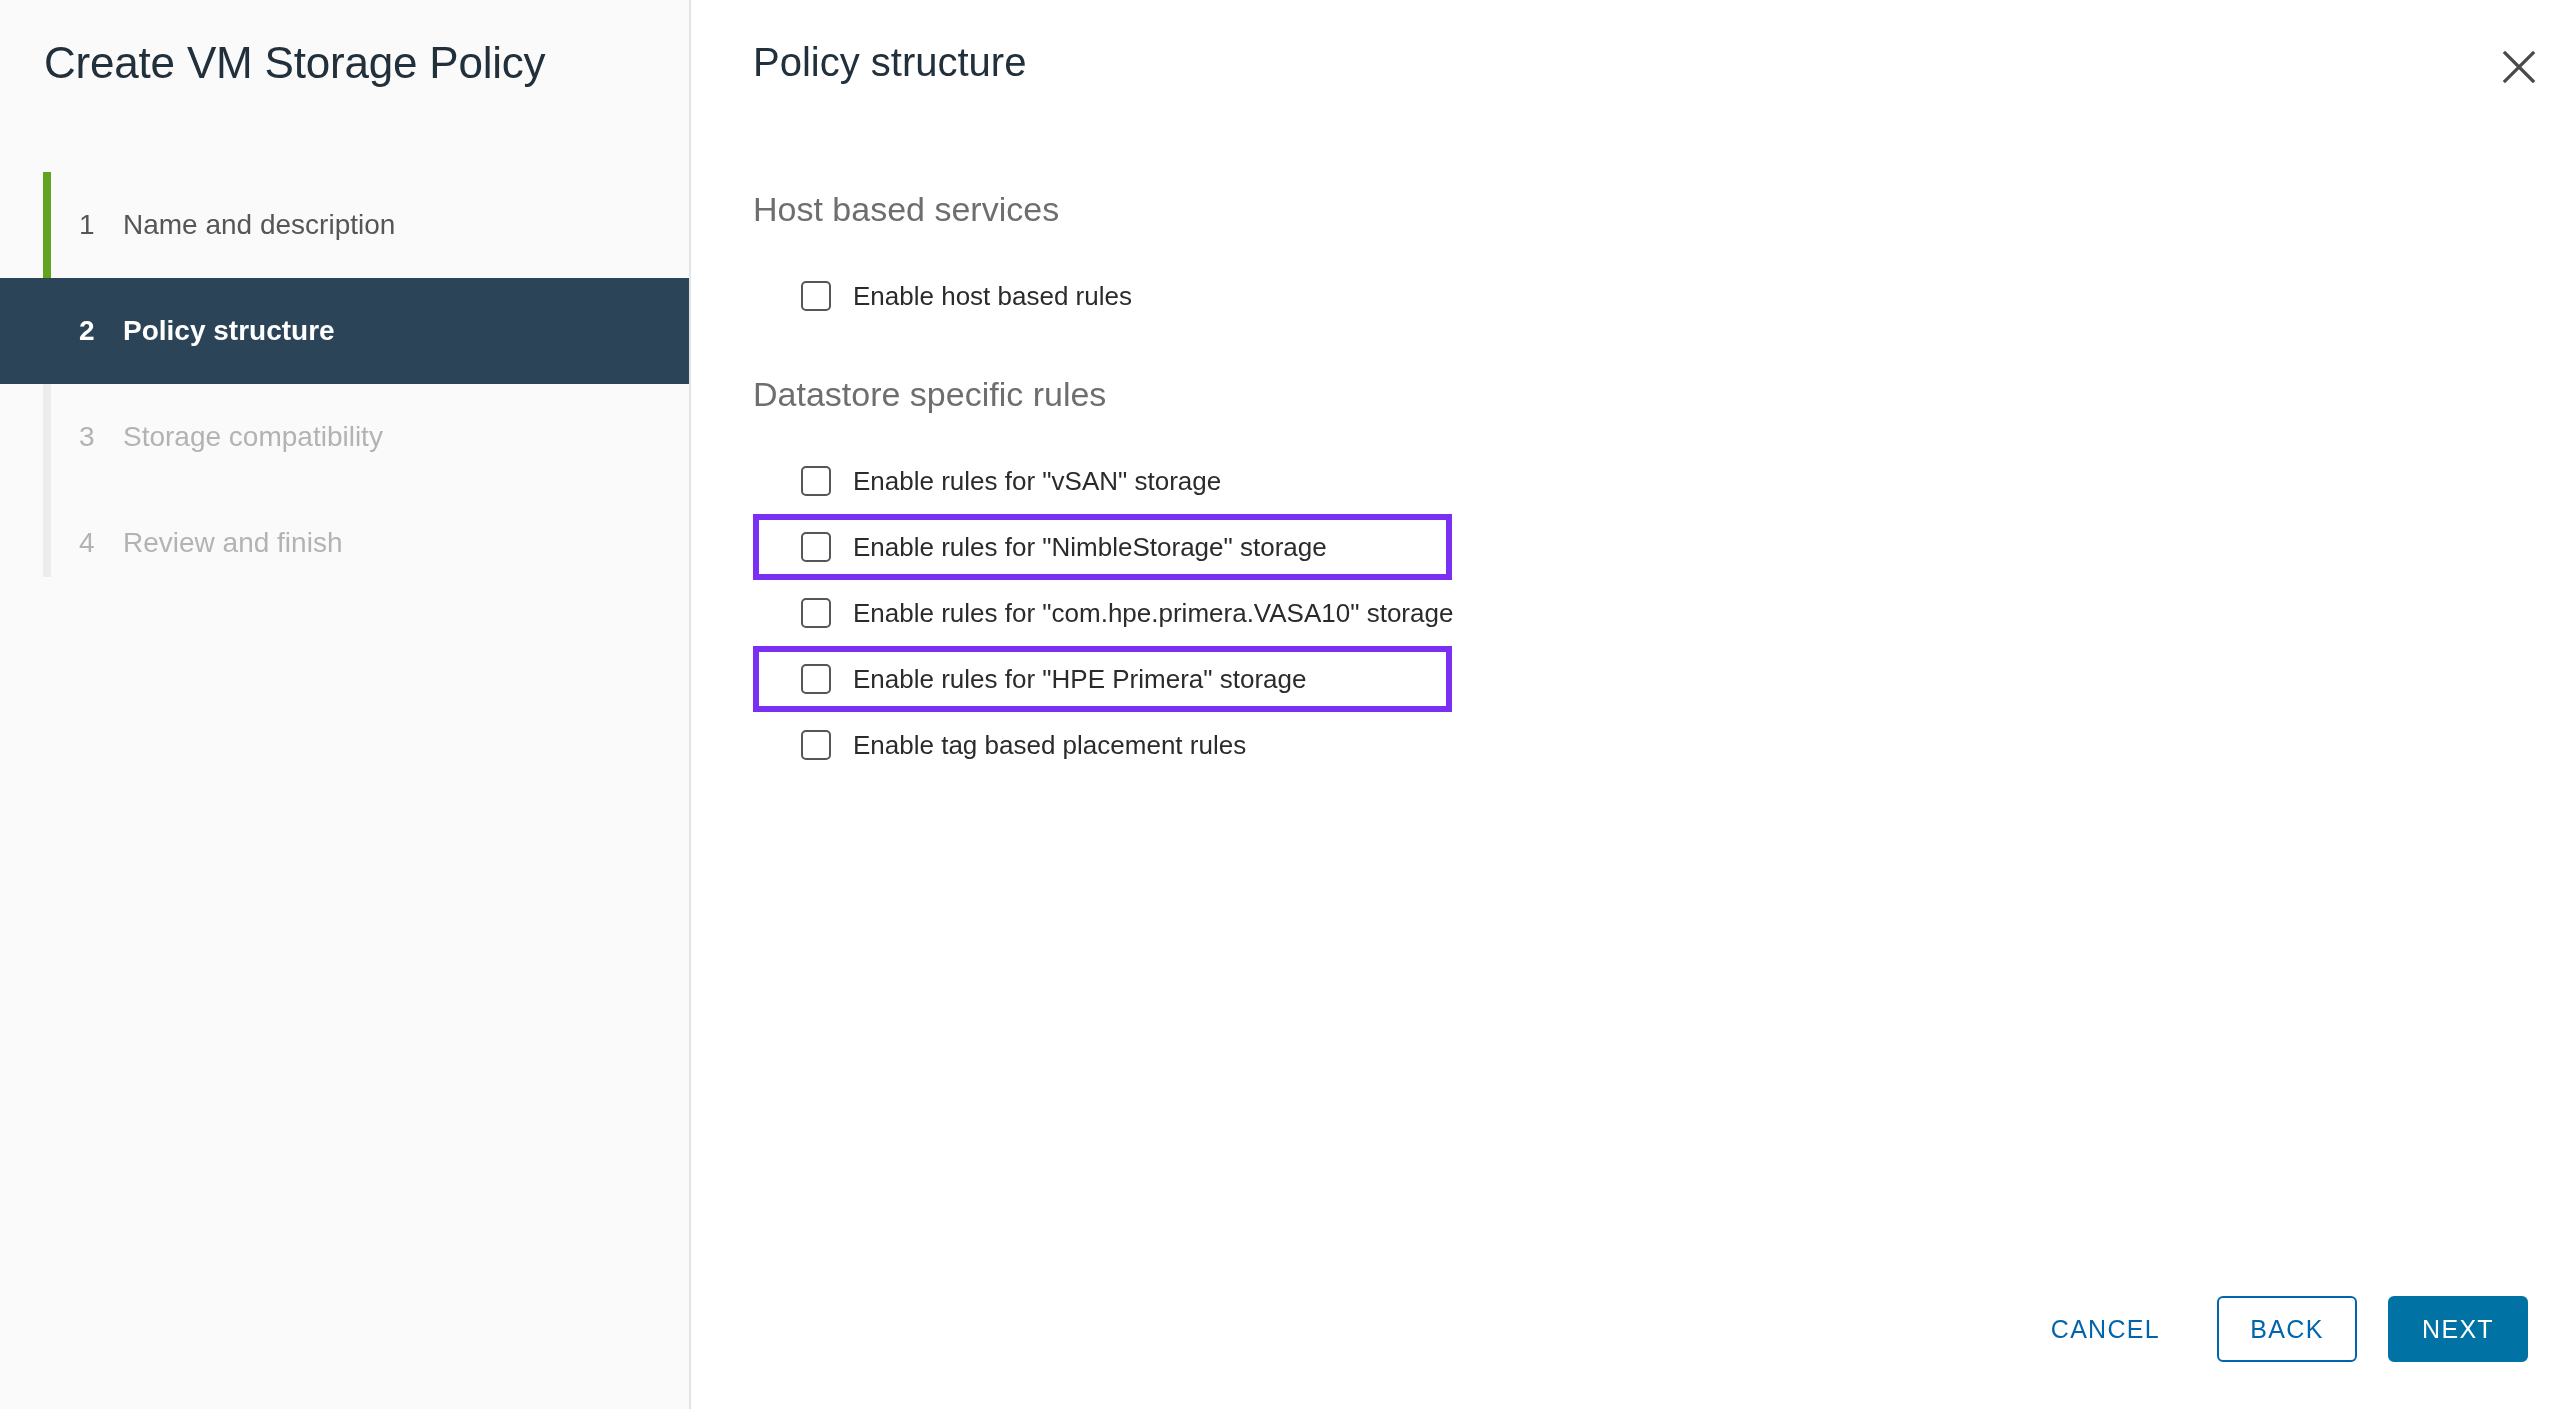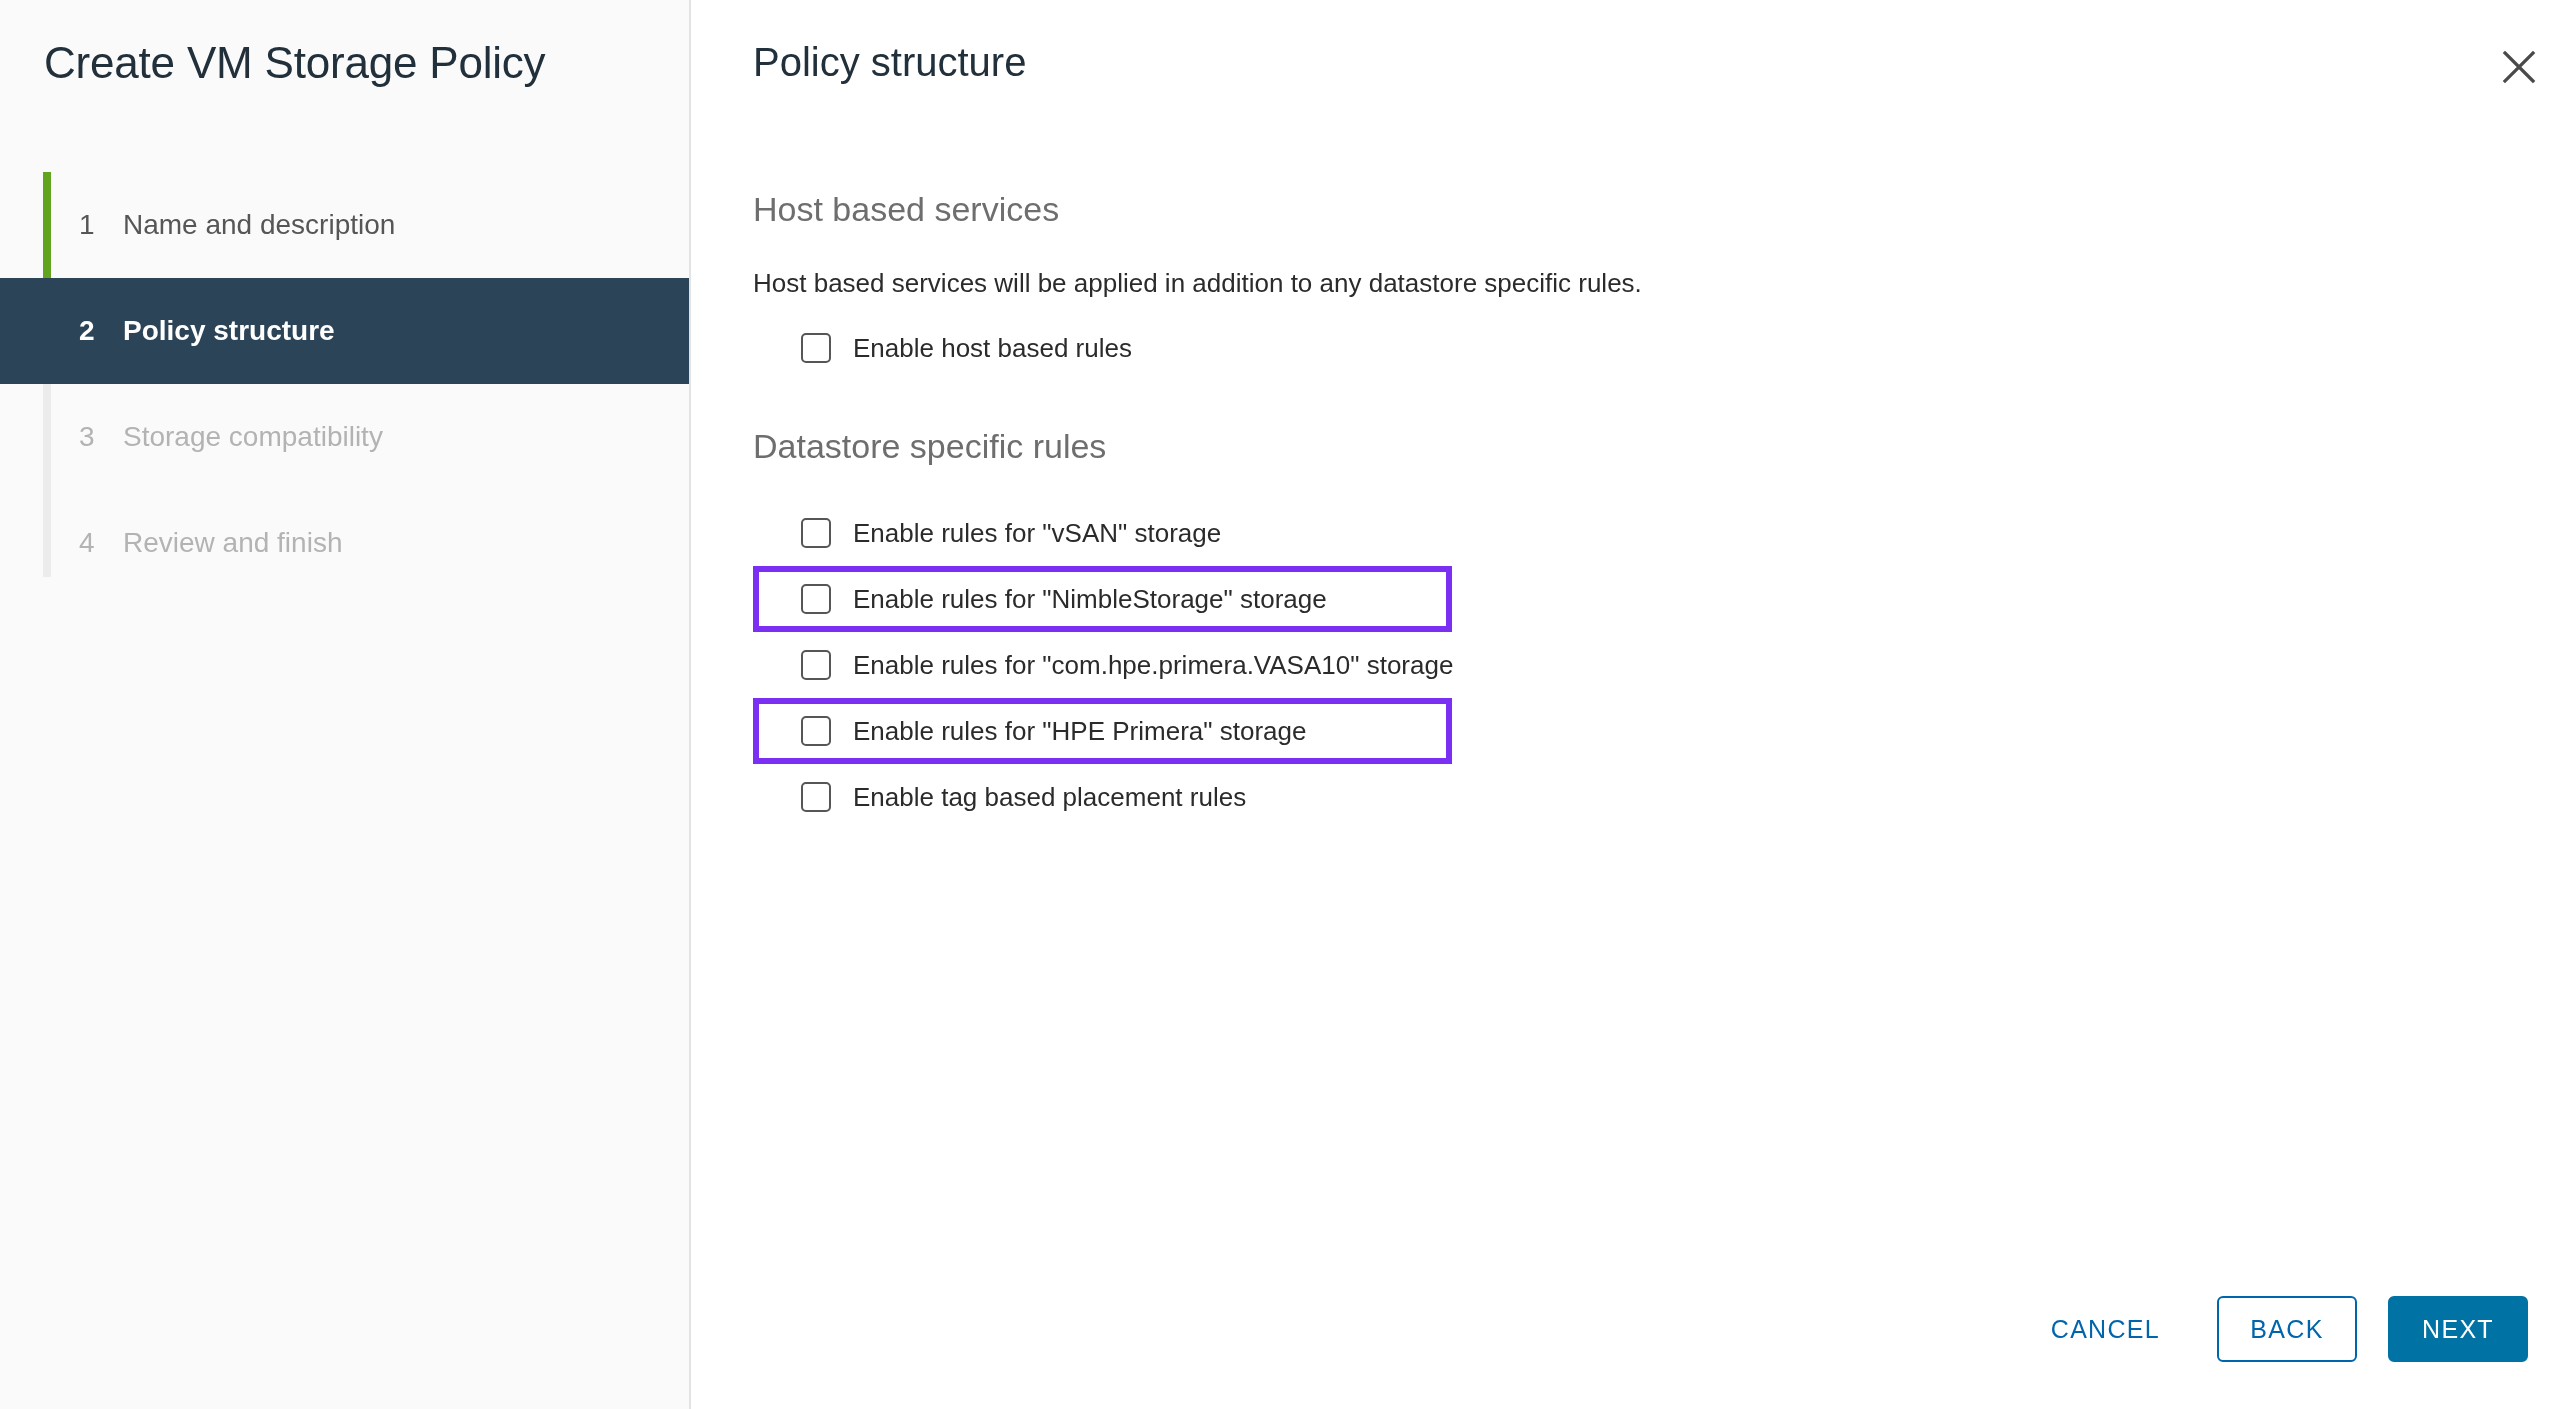--- a/index.html
+++ b/index.html
@@ -281,21 +281,20 @@
       <svg width="34" height="34" viewBox="0 0 34 34" aria-hidden="true">
         <path d="M3 3 L31 31 M31 3 L3 31" stroke="#4a4a4a" stroke-width="3.2" stroke-linecap="square" fill="none"></path>
       </svg>
     </button>
 
     <div id="content">
 
       <h2 class="section-heading">Host based services</h2>
 
 
-      <p class="section-para">Host based services will be applied in addition to any datastore specific rules.</p>
 
       <div class="checkbox-list">
         <div class="cb-row">
           <span class="cb-box"></span>
           <span class="cb-label">Enable host based rules</span>
         </div>
       </div>
 
       <div class="spacer-46"></div>
 

